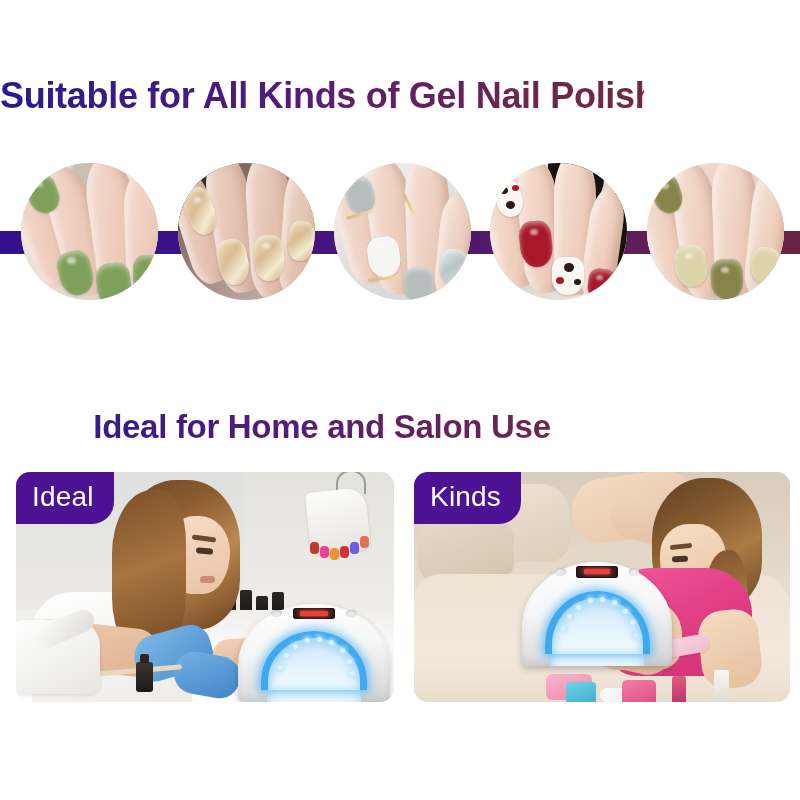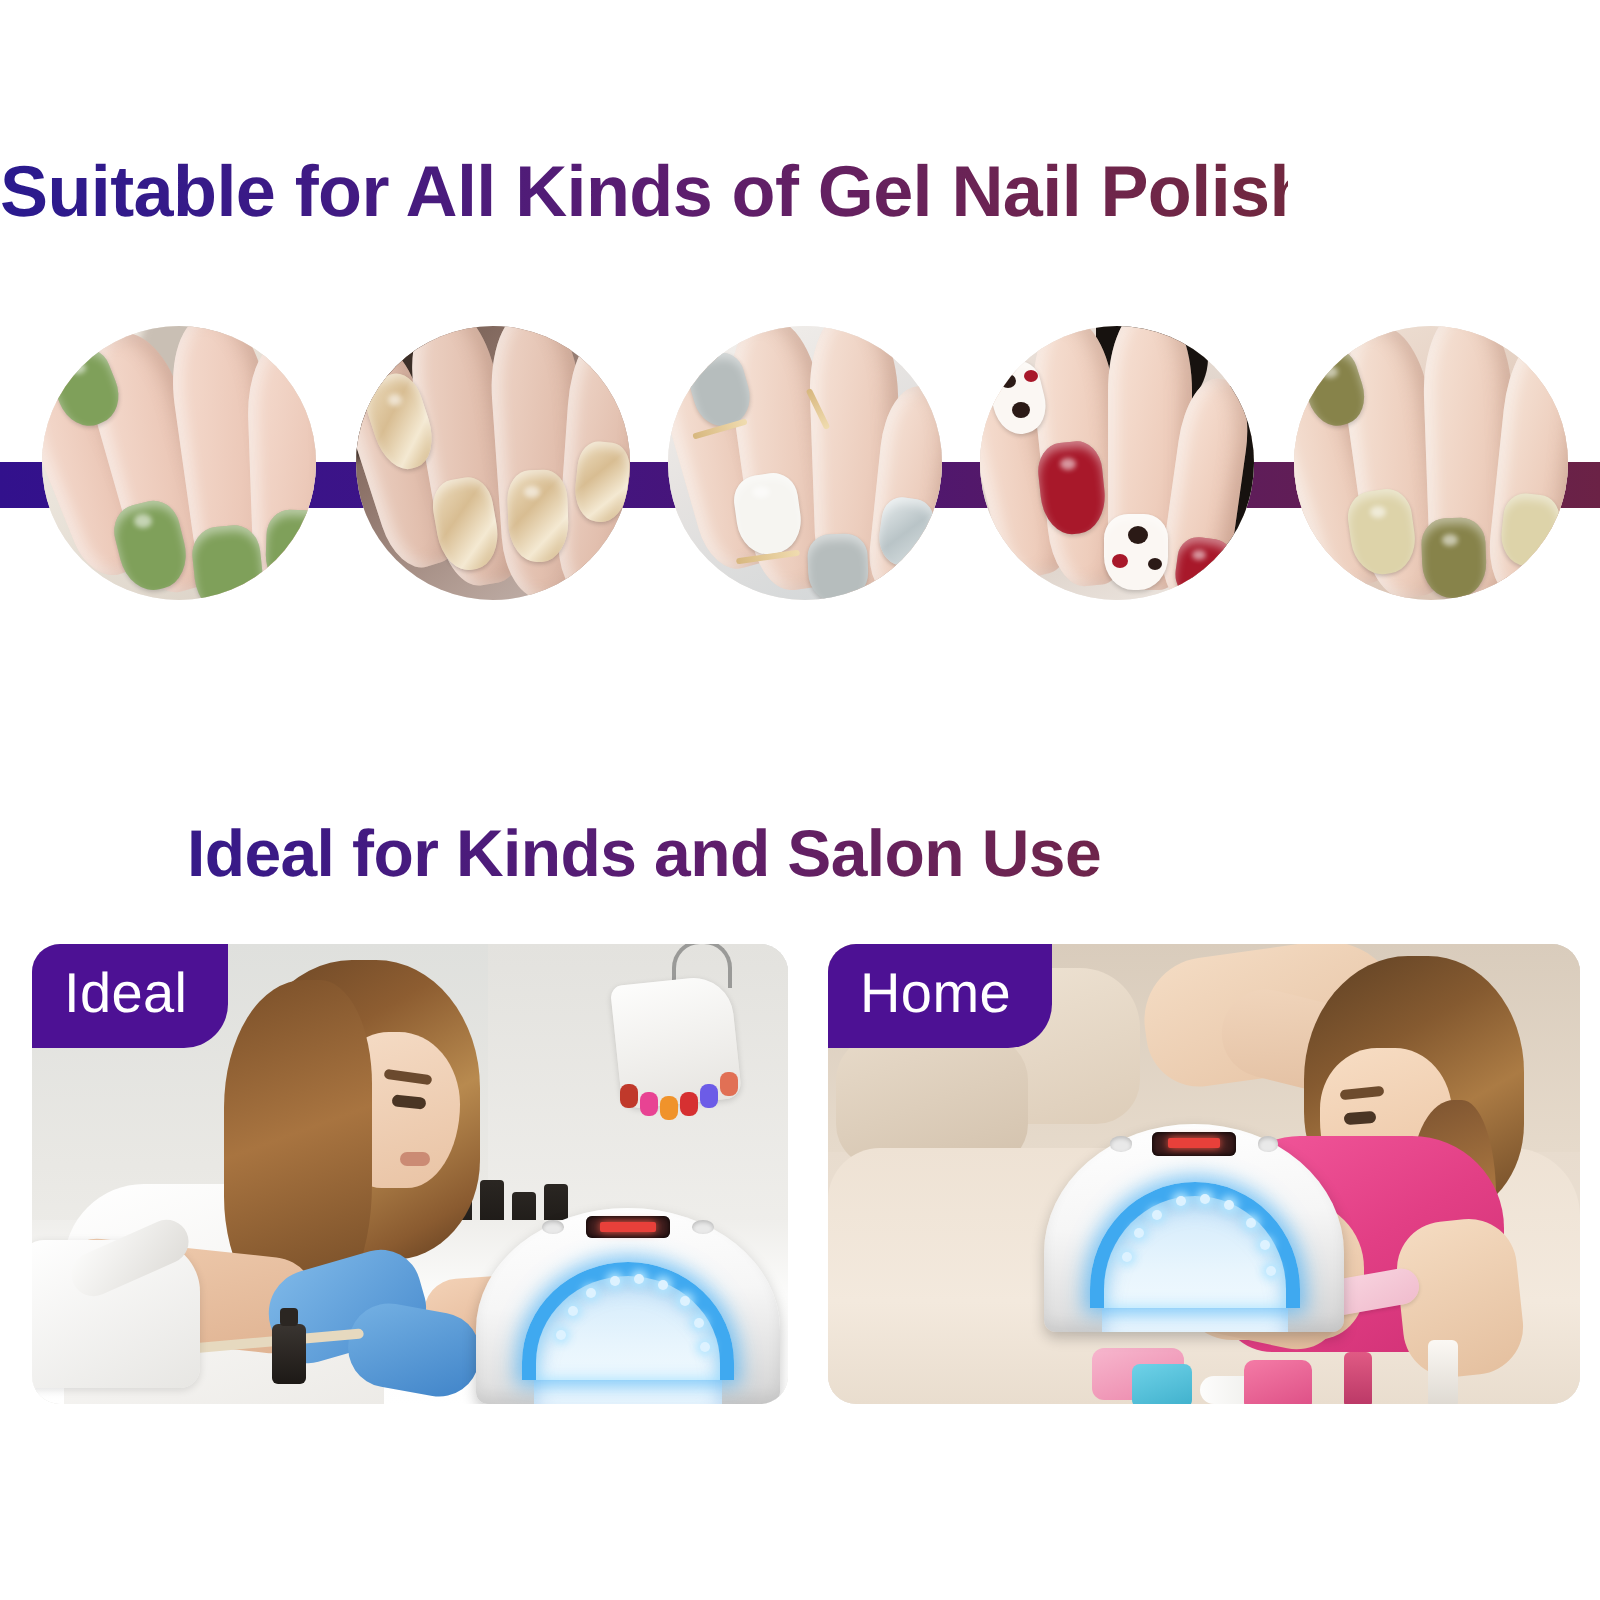--- a/index.html
+++ b/index.html
@@ -389,21 +389,21 @@
         <div class="nail nude" style="left:104px;top:84px;  width:28px; height:36px; transform:rotate(6deg);"></div>
         <div class="shine" style="left:14px; top:20px;  width:8px; height:6px;"></div>
         <div class="shine" style="left:38px; top:90px;  width:8px; height:6px;"></div>
         <div class="shine" style="left:74px; top:104px; width:8px; height:6px;"></div>
       </div>
 
     </div>
 
   </div>
 
-  <div class="headline" id="headline-2">Ideal for Kinds and Salon Use</div>
+  <div class="headline" id="headline-2">Ideal for Home and Salon Use</div>
 
   <div class="photo" id="photo-salon">
     <div class="ph" id="salon-art">
       <div class="s-wallR"></div>
       <div class="s-hook"></div>
       <div class="s-swatch">
         <div class="fan"></div>
         <div class="dot" style="left:6px;  top:66px; background:#c0392b;"></div>
         <div class="dot" style="left:16px; top:70px; background:#e84393;"></div>
         <div class="dot" style="left:26px; top:72px; background:#f0932b;"></div>
@@ -495,17 +495,17 @@
         <div class="leddot" style="left:30%;  top:50%;"></div>
         <div class="leddot" style="left:36%;  top:41%;"></div>
         <div class="leddot" style="left:44%;  top:35%;"></div>
         <div class="leddot" style="left:52%;  top:34%;"></div>
         <div class="leddot" style="left:60%;  top:37%;"></div>
         <div class="leddot" style="left:67%;  top:45%;"></div>
         <div class="leddot" style="left:72%;  top:56%;"></div>
         <div class="leddot" style="left:74%;  top:68%;"></div>
       </div>
     </div>
-    <div class="badge">Home</div>
+    <div class="badge">Kinds</div>
 
   </div>
 
 </div>
 
 </body></html>

